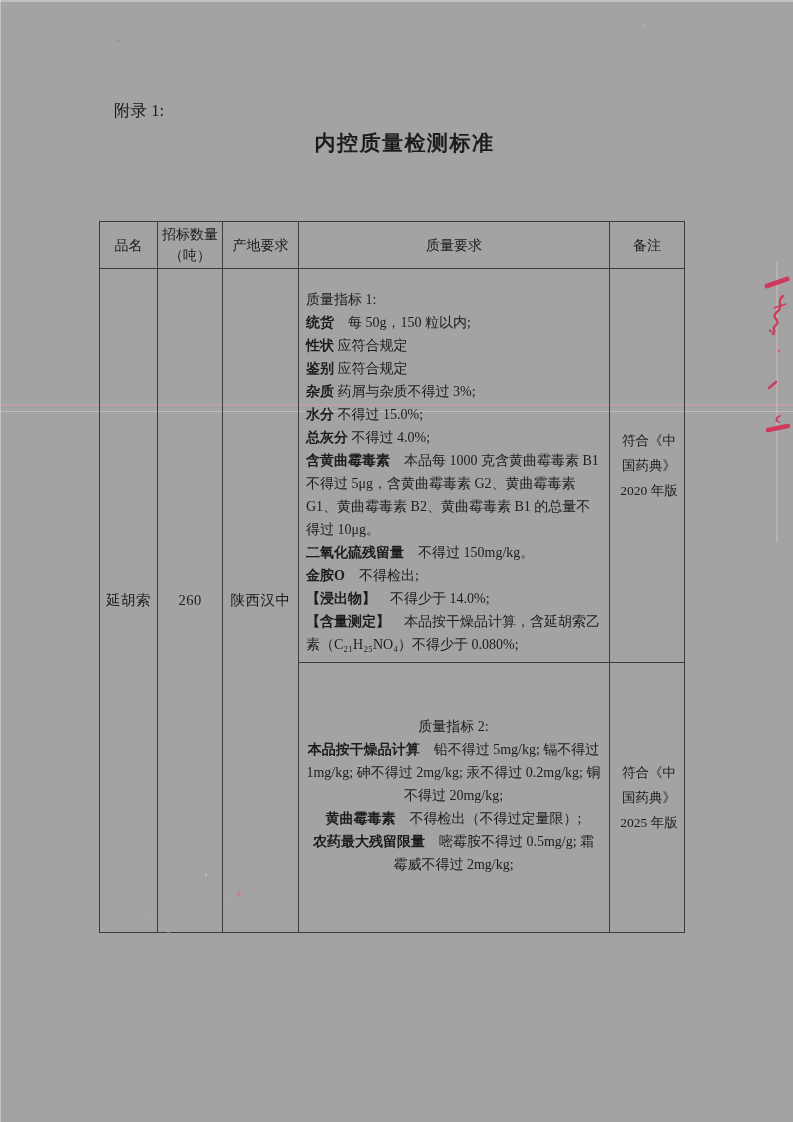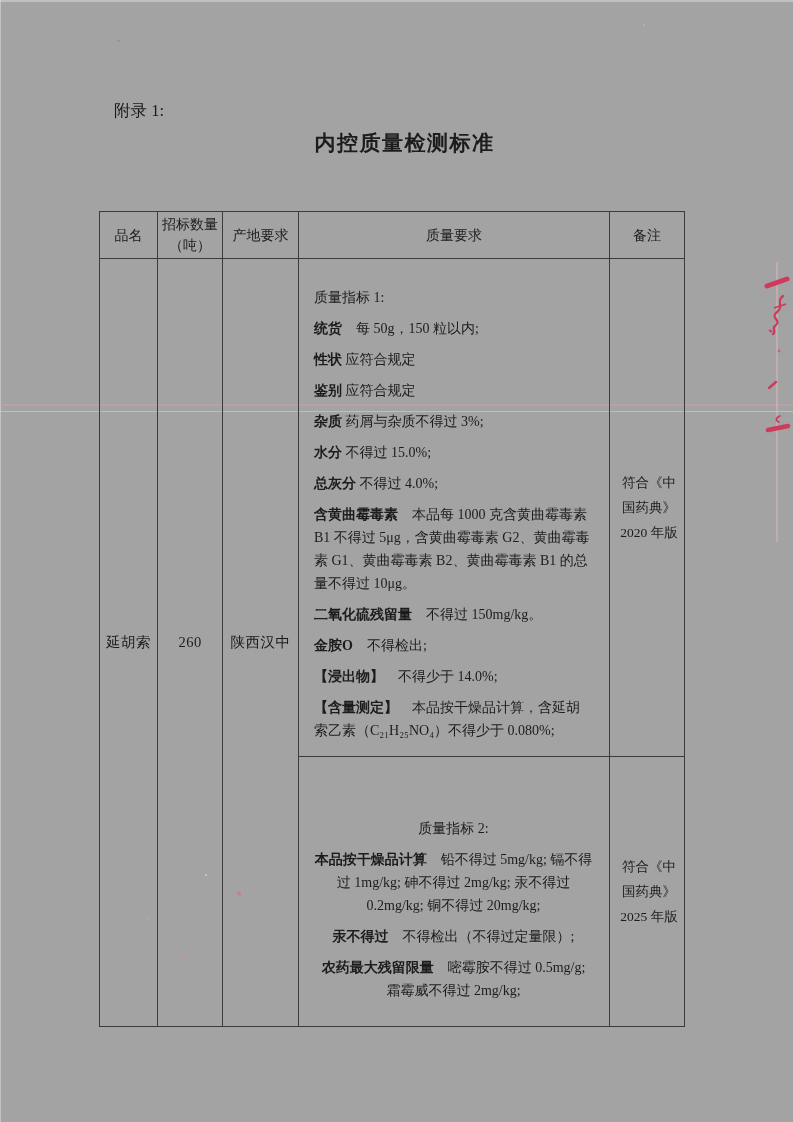--- a/index.html
+++ b/index.html
@@ -23,21 +23,21 @@
     position:absolute;left:114px;top:100px;
     font-size:16.5px;
   }
   .doc-title{
     position:absolute;left:8px;top:129px;width:100%;
     text-align:center;font-size:21px;font-weight:bold;letter-spacing:1.5px;
     margin:0;
   }
 
   table.qtable{
-    position:absolute;left:99px;top:211px;
+    position:absolute;left:99px;top:221px;
     border-collapse:collapse;table-layout:fixed;
     width:585px;
   }
   .qtable th,.qtable td{
     border:1.5px solid #3b3b3b;
     font-weight:normal;
     box-sizing:border-box;
   }
   .qtable th{
     height:47px;font-size:14px;line-height:21px;
@@ -45,21 +45,21 @@
   }
   td.c-mid{
     text-align:center;vertical-align:middle;font-size:14.5px;
     letter-spacing:.5px;
   }
   td.quality{
     vertical-align:top;font-size:14px;line-height:23px;
     padding:19px 8px 6px 7px;text-align:left;
   }
   td.quality.block2{padding-top:52px;text-align:center;}
-  td.quality p{margin:8px;}
+  td.quality p{margin:0;}
   .term{font-weight:bold;}
   td.remark{
     font-size:13.5px;line-height:25px;vertical-align:middle;
     text-align:center;padding:4px 2px 4px 6px;
   }
   tr.r1{height:354px;}
   tr.r2{height:270px;}
 
   
   .red-marks{position:absolute;left:753px;top:274px;width:40px;height:165px;}
@@ -122,21 +122,21 @@
           <p><span class="term">金胺O</span><span>　不得检出;</span></p>
           <p><span class="term">【浸出物】</span><span>　不得少于 14.0%;</span></p>
           <p><span class="term">【含量测定】</span><span>　本品按干燥品计算，含延胡索乙素（C₂₁H₂₅NO₄）不得少于 0.080%;</span></p>
         </td>
         <td class="remark">符合《中国药典》2020 年版</td>
       </tr>
       <tr class="r2">
         <td class="quality block2">
           <p>质量指标 2:</p>
           <p><span class="term">本品按干燥品计算</span><span>　铅不得过 5mg/kg; 镉不得过 1mg/kg; 砷不得过 2mg/kg; 汞不得过 0.2mg/kg; 铜不得过 20mg/kg;</span></p>
-          <p><span class="term">汞不得过</span><span>　不得检出（不得过定量限）;</span></p>
+          <p><span class="term">黄曲霉毒素</span><span>　不得检出（不得过定量限）;</span></p>
           <p><span class="term">农药最大残留限量</span><span>　嘧霉胺不得过 0.5mg/g; 霜霉威不得过 2mg/kg;</span></p>
         </td>
         <td class="remark">符合《中国药典》2025 年版</td>
       </tr>
     </tbody>
   </table>
 
   <svg class="red-marks" viewBox="0 0 40 165" xmlns="http://www.w3.org/2000/svg">
     <path d="M 14 12 L 34 5" stroke="#cf3a5c" stroke-width="5" fill="none" stroke-linecap="round"></path>
     <path d="M 30 22 C 22 28, 32 32, 24 38 C 16 44, 30 46, 22 52 C 18 55, 24 57, 20 60" stroke="#cf3a5c" stroke-width="2.2" fill="none" stroke-linecap="round"></path>

